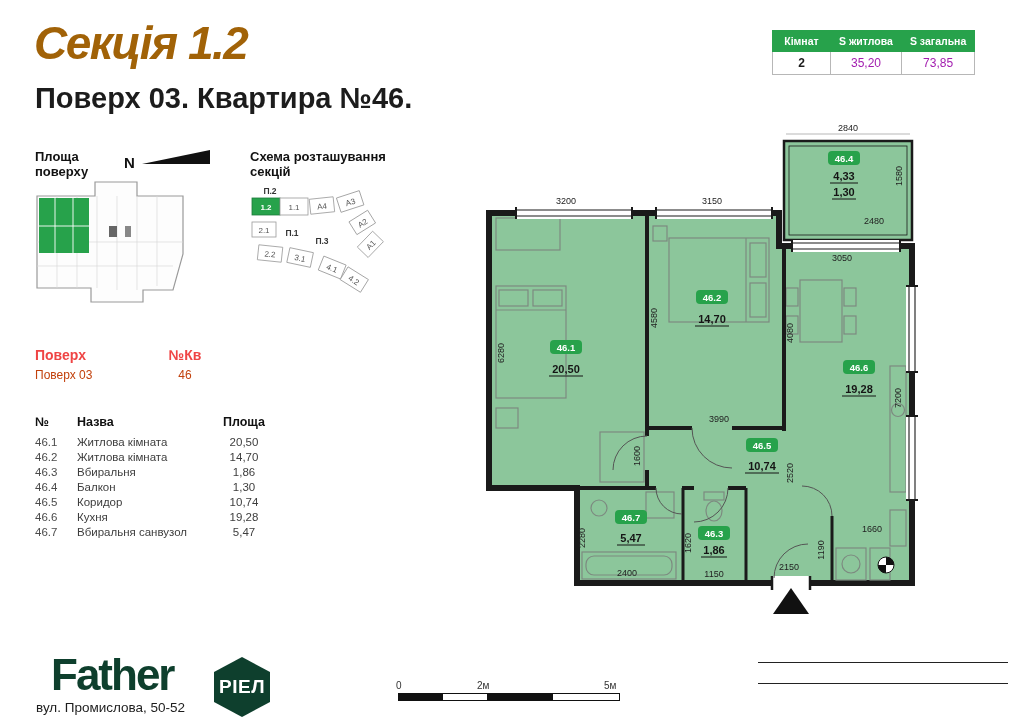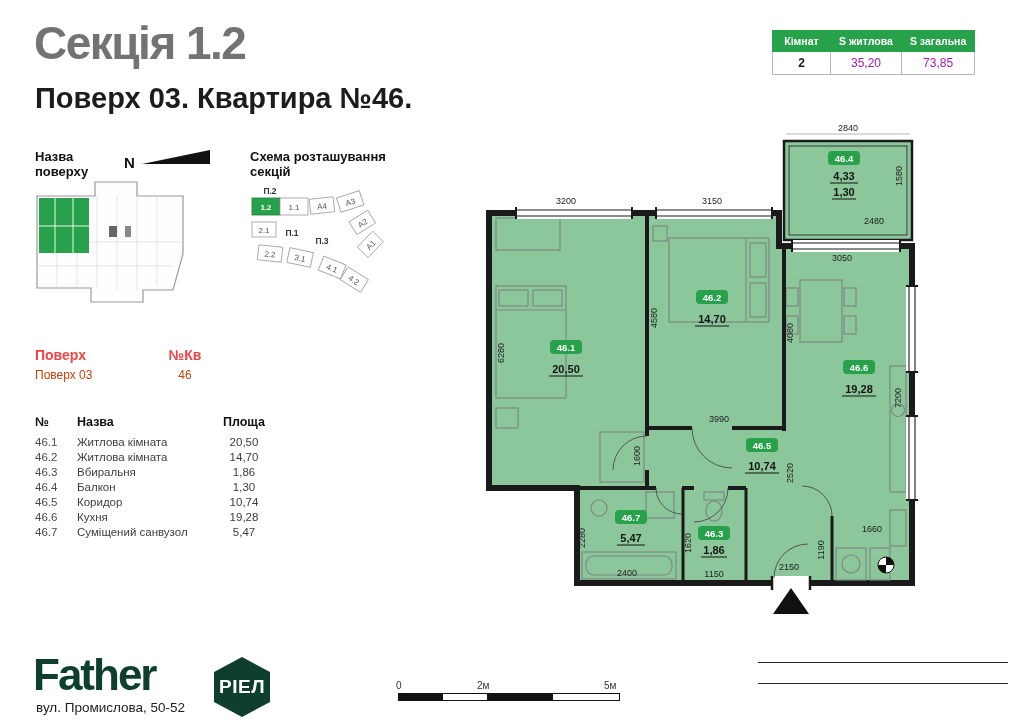--- a/index.html
+++ b/index.html
@@ -9,21 +9,21 @@
   }
   *{box-sizing:border-box;}
   html,body{margin:0;padding:0;}
   body{
     width:1024px;height:724px;background:#ffffff;position:relative;overflow:hidden;
     font-family:"Liberation Sans",sans-serif;color:#111;
   }
   .abs{position:absolute;}
 
   
-  .title{left:34px;top:16px;font-size:46px;font-weight:800;letter-spacing:-1.5px;color:#737373;}
+  .title{left:34px;top:16px;font-size:46px;font-weight:800;letter-spacing:-1.5px;color:#a16207;font-style:italic;}
   .subtitle{left:35px;top:82px;font-size:29px;font-weight:600;color:#1c1c1c;}
 
   
   .summary{left:772px;top:30px;border-collapse:collapse;}
   .summary th{background:var(--accent);color:#fff;font-size:10.5px;font-weight:700;padding:4px 8px;border:1px solid var(--accent);min-width:58px;}
   .summary td{border:1px solid #b7b7b7;font-size:12px;color:#a21caf;text-align:center;padding:4px 8px;background:#fff;}
   .summary td.strong{font-weight:700;color:#1c1c1c;}
 
   
   .scheme-label{font-size:13px;font-weight:800;line-height:1.12;color:#111;}
@@ -39,21 +39,21 @@
 
   
   .rooms{left:35px;top:415px;width:232px;border-collapse:collapse;}
   .rooms th{font-size:12.5px;font-weight:800;text-align:left;padding:0 0 5px 0;color:#111;}
   .rooms th.r, .rooms td.r{text-align:center;}
   .rooms td{font-size:11.5px;color:#3d3d3d;padding:1.5px 0;}
   .rooms td.num{width:42px;color:#4a4a4a;}
   .rooms td.r{width:46px;}
 
   
-  .father{left:33px;top:650px;font-size:44px;font-weight:800;letter-spacing:-2px;color:var(--logo);}
+  .father{left:51px;top:650px;font-size:44px;font-weight:800;letter-spacing:-2px;color:var(--logo);}
   .hex{left:214px;top:657px;width:56px;height:60px;background:var(--logo);
        clip-path:polygon(50% 0,100% 25%,100% 75%,50% 100%,0 75%,0 25%);
        display:flex;align-items:center;justify-content:center;color:#fff;
        font-size:19px;font-weight:700;letter-spacing:.5px;}
   .address{left:36px;top:700px;font-size:13.5px;color:#1d1d1d;}
 
   
   .scalebar{left:398px;top:680px;width:222px;height:26px;}
   .scalebar .lab{position:absolute;top:0;font-size:10px;color:#333;}
   .scalebar .bar{position:absolute;top:13px;left:0;width:222px;height:8px;border:1px solid #111;display:flex;}
@@ -91,21 +91,21 @@
     <th>S загальна</th>
   </tr>
   <tr>
     <td class="strong">2</td>
     <td>35,20</td>
     <td>73,85</td>
   </tr>
 </tbody>
   </table>
 
-<div class="abs scheme-label fs-label">Назва поверху</div>
+<div class="abs scheme-label fs-label">Площа поверху</div>
 <svg class="abs" style="left:118px;top:148px" width="100" height="26" viewBox="0 0 100 26">
   <text x="6" y="20" font-size="15" font-weight="800" fill="#111">N</text>
   <polygon points="24,16 92,2 92,16" fill="#111"></polygon>
 </svg>
 
 <svg class="abs" style="left:25px;top:168px" width="170" height="168" viewBox="0 0 170 168">
   <path d="M12,28 H70 V14 H112 V28 H158 V86 L148,122 H118 V134 H66 V120 H12 Z" fill="#fdfdfd" stroke="#9a9a9a" stroke-width="1.2"></path>
   <path d="M32,28 V120 M52,28 V120 M72,28 V120 M92,28 V122 M112,28 V122 M132,28 V118 M12,74 H158 M12,98 H148" stroke="#d8d8d8" stroke-width="0.7" fill="none"></path>
   <rect x="14" y="30" width="50" height="55" fill="var(--accent)"></rect>
   <path d="M30,30 V85 M48,30 V85 M14,58 H64" stroke="#ffffff" stroke-width="0.9" fill="none"></path>
@@ -208,21 +208,21 @@
     <td>Коридор</td>
     <td class="r">10,74</td>
   </tr>
   <tr>
     <td class="num">46.6</td>
     <td>Кухня</td>
     <td class="r">19,28</td>
   </tr>
   <tr>
     <td class="num">46.7</td>
-    <td>Суміщений санвузол</td>
+    <td>Вбиральня санвузол</td>
     <td class="r">5,47</td>
   </tr>
 </tbody>
   </table>
 
 <svg class="abs" style="left:394px;top:118px" width="622" height="515" viewBox="0 0 622 515">
 
   <g>
     <rect x="390" y="23" width="128" height="99" class="room-fill" stroke="#1a1a1a" stroke-width="2.5"></rect>
     <rect x="395" y="28" width="118" height="89" fill="none" stroke="#1a1a1a" stroke-width="0.8"></rect>

